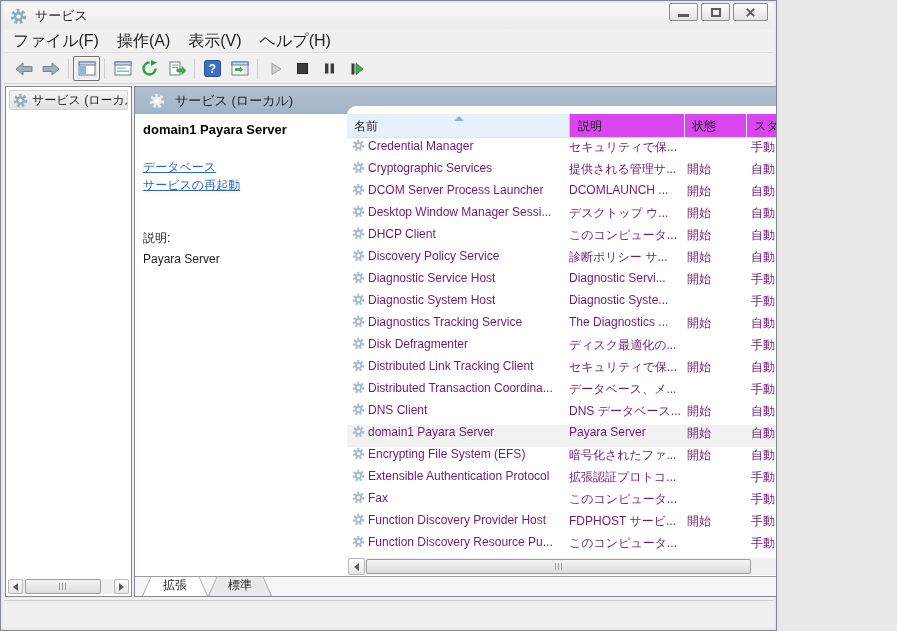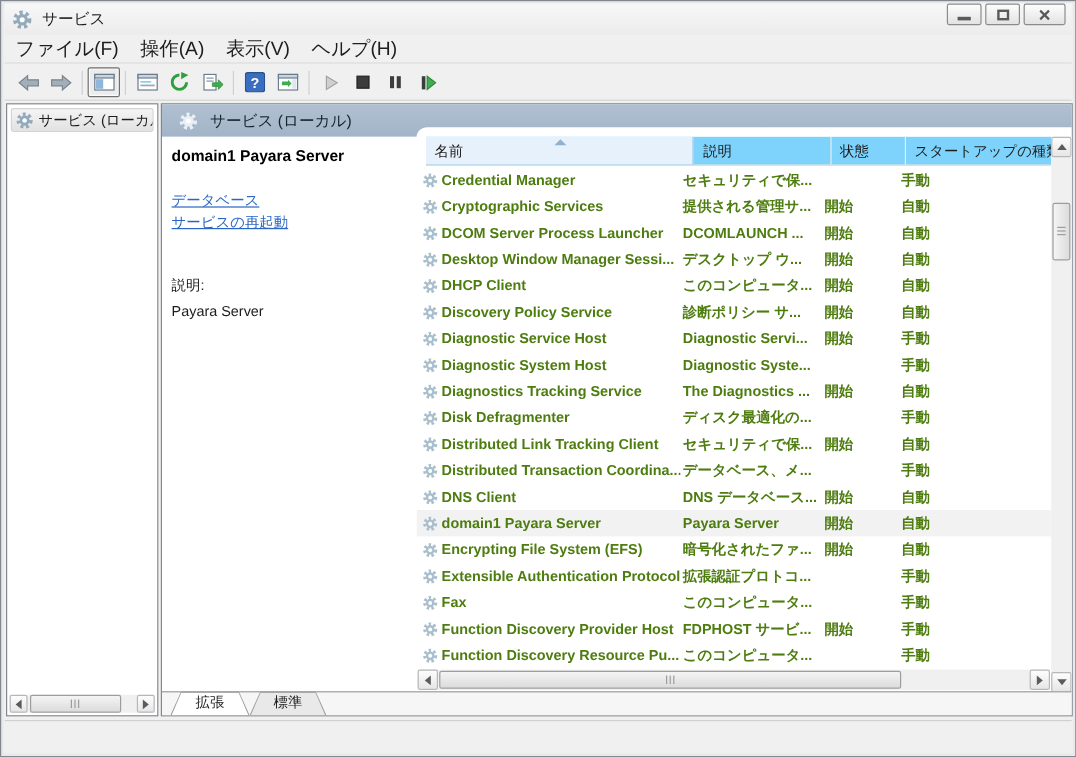--- a/index.html
+++ b/index.html
@@ -1,17 +1,17 @@
 <!DOCTYPE html>
 <html><head>
 <meta charset="utf-8">
 <style>
   * { margin:0; padding:0; box-sizing:border-box; }
   html,body { width:897px; height:631px; background:#e8e8e8; font-family:"Liberation Sans","DejaVu Sans",sans-serif; }
-  .window { position:relative; width:897px; height:631px; background:#f0f0f0; border:1px solid #828790; box-shadow:inset 0 0 0 2px #e9e9e9; overflow:hidden; }
+  .window { position:relative; width:777px; height:631px; background:#f0f0f0; border:1px solid #828790; box-shadow:inset 0 0 0 2px #e9e9e9; overflow:hidden; }
 
   
   .titlebar { position:absolute; left:3px; top:2px; right:3px; height:26px; display:flex; align-items:center; background:linear-gradient(#f7f7f7,#ececec); }
   .titlebar .app-icon { width:17px; height:17px; margin-left:6px; color:#93aabb; }
   .titlebar .title { margin-left:8px; font-size:13px; color:#1d1d1d; }
   .win-controls { position:absolute; right:8px; top:2px; display:flex; }
   .win-btn { width:29px; height:18px; border:1px solid #8b8b8b; background:linear-gradient(#fdfdfd,#e3e3e3); border-radius:2px; margin-left:3px; display:flex; align-items:center; justify-content:center; }
   .win-btn.close { width:35px; }
   .glyph-min { width:11px; height:3px; background:#5a5a5a; margin-top:7px; }
   .glyph-restore { width:10px; height:9px; border:2px solid #5a5a5a; }
@@ -41,30 +41,30 @@
 
   
   .taskpad { position:absolute; left:0; top:27px; width:212px; bottom:20px; background:#fff; }
   .tp-title { position:absolute; left:8px; top:8px; font-size:13px; font-weight:bold; color:#000; }
   .tp-link { position:absolute; left:8px; font-size:12px; color:#2a66c4; text-decoration:underline; }
   .tp-desc-label { position:absolute; left:8px; top:116px; font-size:12px; color:#1d1d1d; }
   .tp-desc { position:absolute; left:8px; top:138px; font-size:12px; color:#1d1d1d; }
 
   
   .table-panel { position:absolute; left:212px; top:19px; right:0; height:471px; background:#fff; border-top-left-radius:9px; overflow:hidden; }
-  .thead { position:absolute; left:8px; top:8px; height:24px; right:17px; background:#7dd3fc; border-bottom:1px solid #e3e3e3; overflow:hidden; }
+  .thead { position:absolute; left:0; top:8px; height:24px; right:17px; background:#d946ef; border-bottom:1px solid #e3e3e3; overflow:hidden; }
   .th { position:absolute; top:0; height:24px; font-size:12px; color:#1d1d1d; line-height:24px; padding-left:7px; border-right:1px solid #ececec; white-space:nowrap; overflow:hidden; }
   .th-name   { left:0;   width:223px; background:#e7f1fb; border-right:1px solid #9ec8e8; border-bottom:1px solid #9ec8e8; }
   .th-desc   { left:224px; width:114px; }
   .th-status { left:338px; width:62px; }
   .th-startup{ left:400px; width:124px; border-right:none; }
   .sort-asc { position:absolute; left:107px; top:2px; width:0; height:0; border-left:5px solid transparent; border-right:5px solid transparent; border-bottom:5px solid #8fb2d1; }
 
   .rows { position:absolute; left:0; top:33px; right:17px; bottom:0; overflow:hidden; }
-  .row { position:relative; height:22px; display:flex; align-items:center; font-size:12px; color:#4d7c0f;font-weight:bold; }
+  .row { position:relative; height:22px; display:flex; align-items:flex-start; font-size:12px; color:#701a75; }
   .row.selected { background:#f2f2f2; }
   .row .gear { width:13px; height:13px; margin-left:5px; flex:0 0 auto; color:#a9bfce; }
   .cell { white-space:nowrap; overflow:hidden; }
   .c-name   { width:202px; padding-left:3px; }
   .c-desc   { width:113px; padding-left:2px; }
   .c-status { width:62px;  padding-left:7px; }
   .c-startup{ width:120px; padding-left:9px; }
 
   
   .vsb { position:absolute; right:0; top:8px; width:17px; bottom:0; background:#f0f0f0; }

